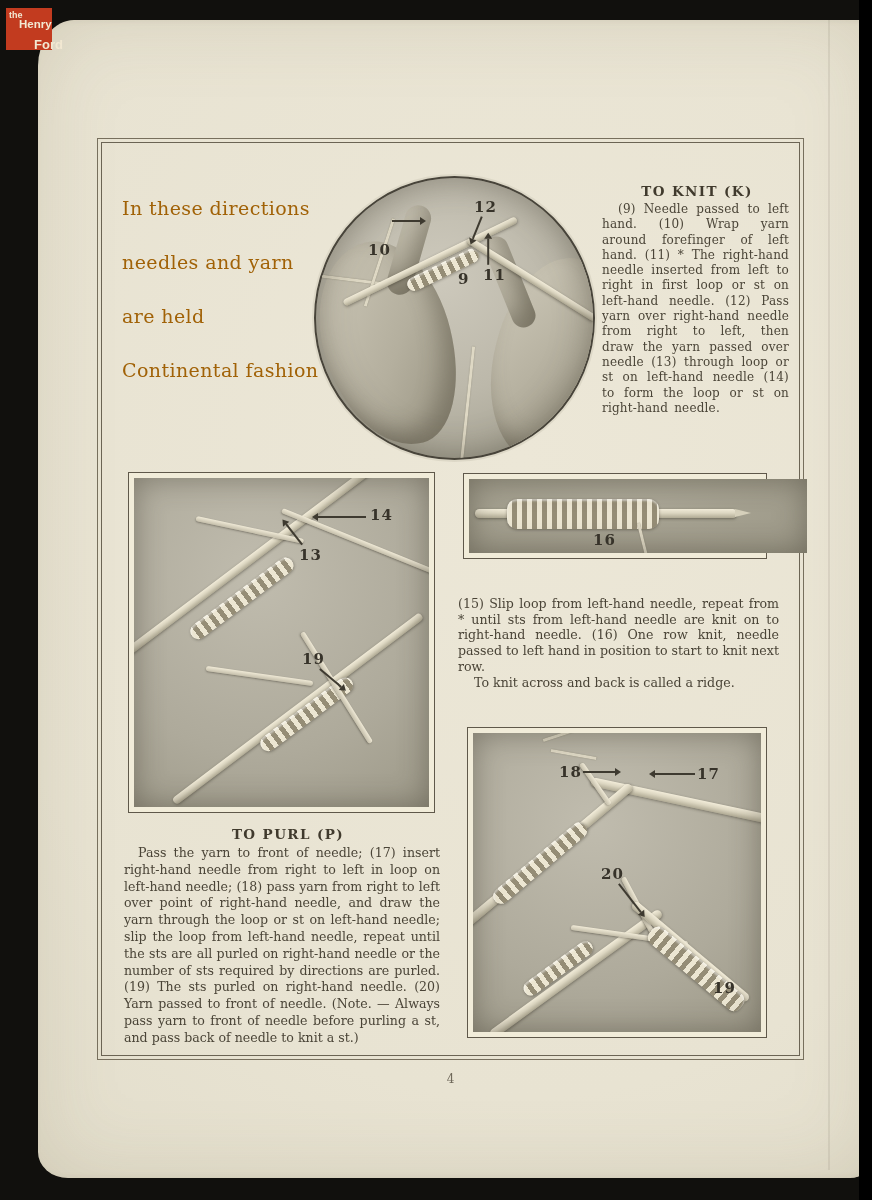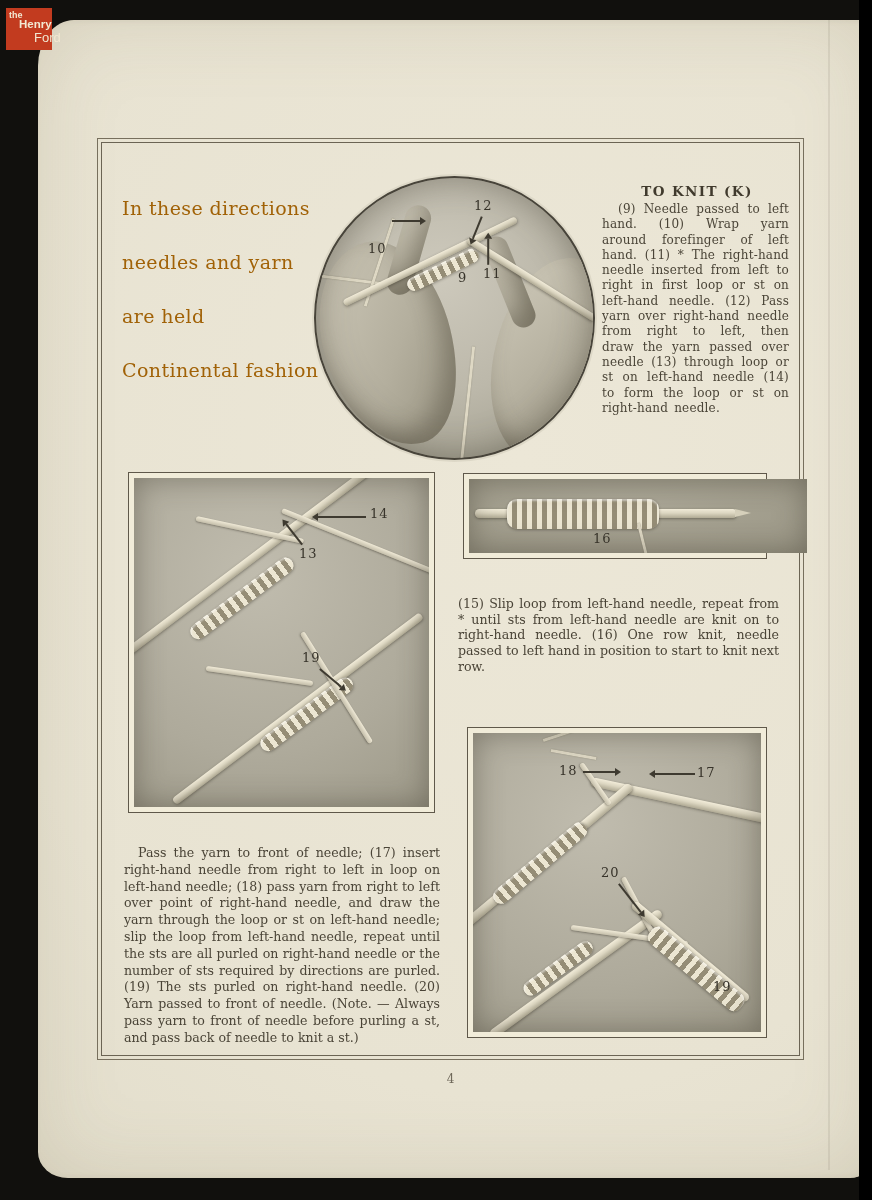--- a/index.html
+++ b/index.html
@@ -10,21 +10,21 @@
          background:radial-gradient(120% 100% at 58% 38%, #ece7d7 0%, #e8e3d2 55%, #ddd8c5 100%);
          border-radius:36px 3px 22px 30px / 46px 3px 20px 26px;
          box-shadow:inset 0 0 80px rgba(135,120,90,.18), inset -3px 0 6px rgba(120,105,80,.12);}
   .paper-edge{position:absolute;left:828px;top:20px;width:2px;height:1150px;background:rgba(110,100,80,.12);}
   
   .badge{position:absolute;left:6px;top:8px;width:46px;height:42px;background:#c23b1f;
          font-family:"Liberation Sans",sans-serif;color:#f2e8d2;}
   .badge span{position:absolute;line-height:1;}
   .badge .t-the{left:3px;top:3px;font-size:9px;font-weight:bold;}
   .badge .t-henry{left:13px;top:11px;font-size:11.5px;font-weight:bold;}
-  .badge .t-ford{left:8px;top:23px;font-size:13px;font-weight:normal;padding-left:20px;}
+  .badge .t-ford{left:8px;top:30px;font-size:13px;font-weight:bold;padding-left:20px;}
   
   .frame{position:absolute;left:97px;top:138px;width:707px;height:922px;
          border:1px solid #776f5d;padding:3px;box-sizing:border-box;}
   .frame-i{width:100%;height:100%;border:1.5px solid #6b6454;box-sizing:border-box;}
   
   .headline{position:absolute;left:122px;top:181px;width:240px;color:#a16207;
             font-size:19px;line-height:54px;letter-spacing:.4px;}
   
   .sec-title{position:absolute;text-align:center;font-weight:bold;font-size:13.5px;
              letter-spacing:1.4px;color:#403a2d;}
@@ -56,21 +56,21 @@
           box-shadow:0 1px 3px rgba(40,35,25,.45);}
   .sliver{position:absolute;height:5px;border-radius:3px;transform-origin:left center;
           background:linear-gradient(180deg,#efe9d6,#c4beaa);box-shadow:0 1px 2px rgba(40,35,25,.4);}
   .coil{position:absolute;height:16px;border-radius:8px;transform-origin:left center;
         background:repeating-linear-gradient(90deg,#ece6d2 0 5px,#958d76 5px 10px);
         box-shadow:0 1px 3px rgba(40,35,25,.4), inset 0 2px 2px rgba(255,255,255,.5);}
   .yarn{position:absolute;background:#ded8c4;transform-origin:left center;box-shadow:0 0 1px rgba(60,55,40,.5);}
   .hand{position:absolute;background:linear-gradient(125deg,#cfcaba 0%,#b4af9e 55%,#938e7c 100%);
         box-shadow:inset -10px -14px 22px rgba(70,64,50,.35);}
   
-  .flabel{position:absolute;font-size:13px;font-weight:normal;color:#37332a;letter-spacing:1px;z-index:5;}
+  .flabel{position:absolute;font-size:15px;font-weight:bold;color:#37332a;letter-spacing:1px;z-index:5;}
   .arw{position:absolute;height:1.6px;background:#3e3a30;transform-origin:left center;z-index:5;}
   .arw::after{content:"";position:absolute;top:-3.2px;width:0;height:0;
               border-top:4px solid transparent;border-bottom:4px solid transparent;}
   .head-r::after{right:-6px;border-left:6px solid #3e3a30;}
   .head-l::after{left:-6px;border-right:6px solid #3e3a30;}
 </style>
 </head>
 <body>
 
 <div id="root">
@@ -142,22 +142,24 @@
       <div class="needle" style="left:6px;top:30px;width:262px;height:9px;"></div>
       <div style="position:absolute;left:266px;top:30px;width:0;height:0;border-top:4.5px solid transparent;border-bottom:4.5px solid transparent;border-left:16px solid #d6d0bb;"></div>
       <div class="coil" style="left:38px;top:20px;width:152px;height:30px;border-radius:10px;"></div>
       <div class="yarn" style="left:172px;top:44px;width:2.5px;height:34px;transform:rotate(-14deg);"></div>
       <span class="flabel" style="left:124px;top:52px;">16</span>
     </div>
   </div>
 
   <div class="between">
     <p class="p1">(15) Slip loop from left-hand needle, repeat from * until sts from left-hand needle are knit on to right-hand needle. (16) One row knit, needle passed to left hand in position to start to knit next row.</p>
+    <p class="p2">To knit across and back is called a ridge.</p>
   </div>
 
+  <div class="sec-title purl-title">TO PURL (P)</div>
   <div class="purl-body">Pass the yarn to front of needle; (17) insert right-hand needle from right to left in loop on left-hand needle; (18) pass yarn from right to left over point of right-hand needle, and draw the yarn through the loop or st on left-hand needle; slip the loop from left-hand needle, repeat until the sts are all purled on right-hand needle or the number of sts required by directions are purled. (19) The sts purled on right-hand needle. (20) Yarn passed to front of needle. (Note. — Always pass yarn to front of needle before purling a st, and pass back of needle to knit a st.)</div>
 
   <div class="photo-card" style="left:467px;top:727px;width:300px;height:311px;">
     <div class="ph">
       <div class="yarn" style="left:70px;top:6px;width:52px;height:2.5px;transform:rotate(-18deg);"></div>
       <div class="yarn" style="left:78px;top:16px;width:46px;height:2.5px;transform:rotate(10deg);"></div>
       <div class="needle" style="left:118px;top:44px;width:180px;height:9px;transform:rotate(12deg);"></div>
       <div class="needle" style="left:-18px;top:196px;width:230px;height:9px;transform:rotate(-40deg);"></div>
       <div class="coil" style="left:22px;top:160px;width:118px;transform:rotate(-40deg);"></div>
       <div class="sliver" style="left:108px;top:28px;width:50px;transform:rotate(55deg);"></div>

